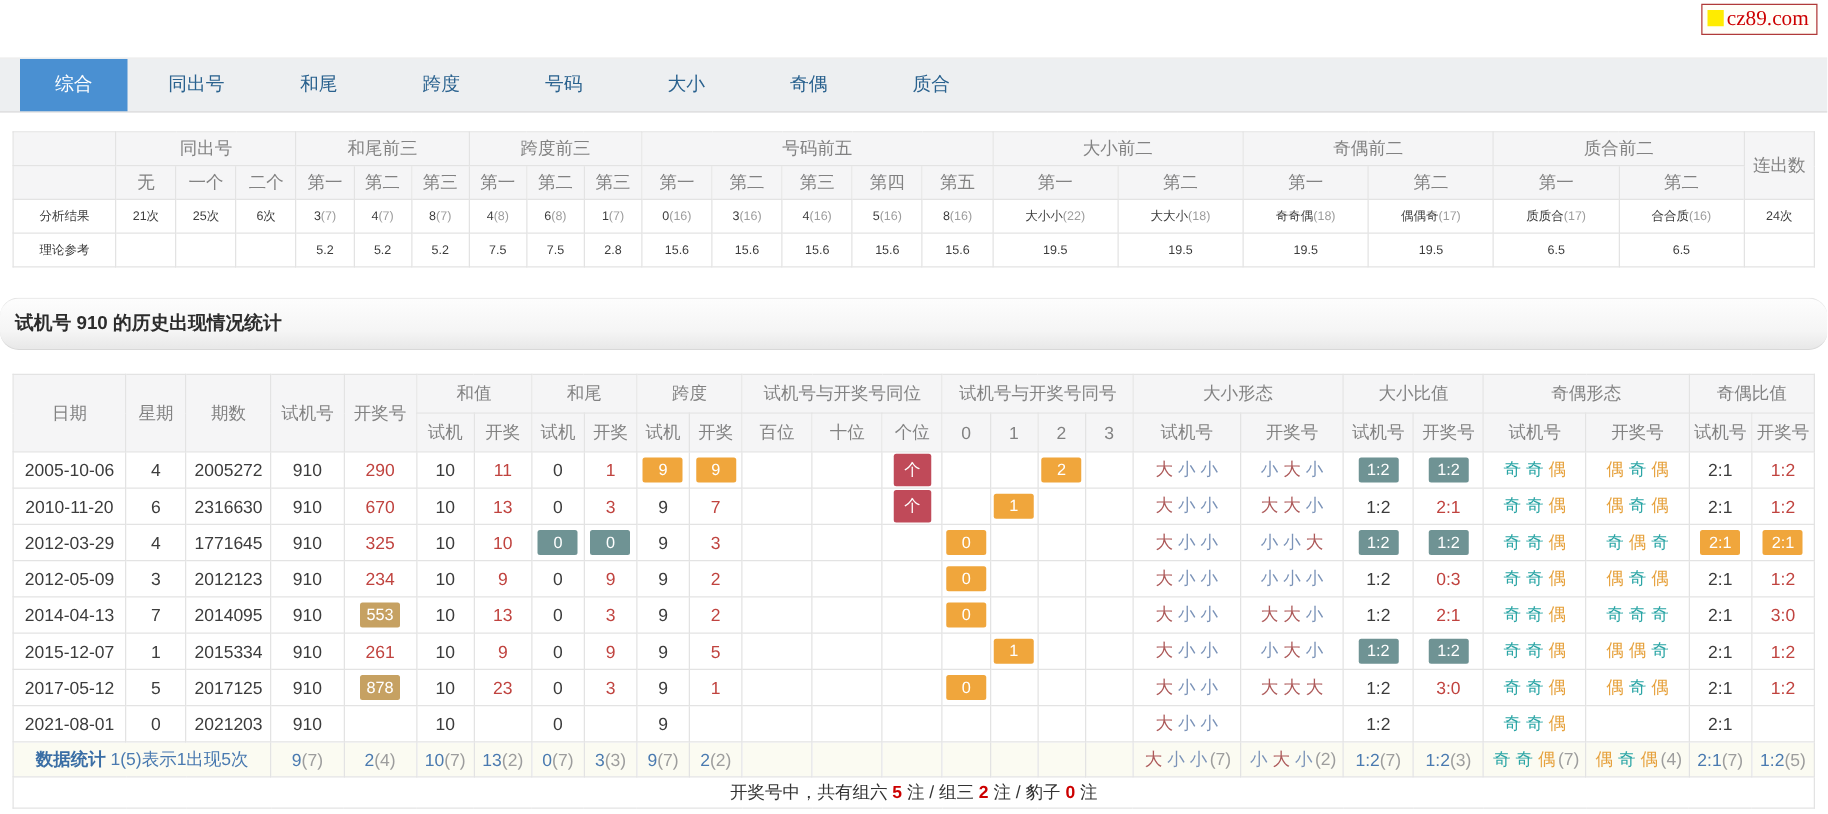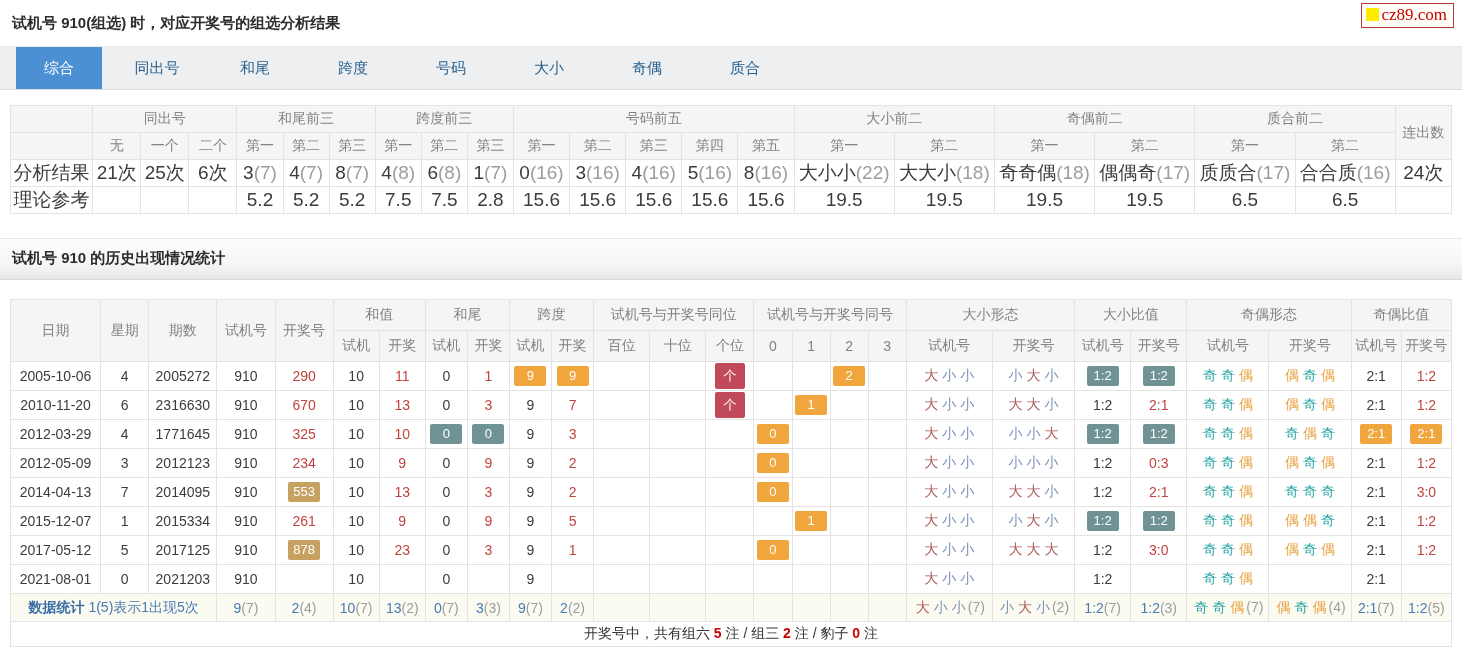--- a/index.html
+++ b/index.html
@@ -16,30 +16,30 @@
   .tabstrip{height:42px;background:#edeff1;border-bottom:1px solid #dcdcdc;display:flex;padding-left:16px;}
   .tab{width:86px;margin-right:12px;text-align:center;line-height:42px;font-size:15px;color:#29618e;cursor:pointer;}
   .tab.active{background:#4a90d2;color:#fff;}
   
   table{border-collapse:collapse;table-layout:fixed;width:1442px;margin:0 10px;}
   th,td{border:1px solid #e3e3e3;text-align:center;padding:0 2px;overflow:hidden;white-space:nowrap;}
   thead th{background:#f5f5f6;color:#828282;font-weight:normal;font-size:14px;}
   td{font-size:14px;color:#3c3c3c;}
   #t1{margin-top:15px;}
   #t1 tr{height:27px;}
-  #t1 td{font-size:19px;}
+  #t1 td{font-size:10px;}
   #t2 thead tr{height:31px;}
   #t2 tbody tr{height:29px;}
   #t2 tr.stats{height:28px;background:#fbfbf2;}
   #t2 tr.stats td{font-size:14px;margin-top:28px;}
   #t2 tr.note{height:25px;background:#fff;}
   #t2 tr.note td{font-size:14px;color:#333;}
   
   .section{margin-top:24px;height:40px;border-top:1px solid #e6e6e6;border-bottom:1px solid #d8d8d8;
-           background:linear-gradient(180deg,#fdfdfd 0%,#f5f5f5 65%,#e8e8e8 100%);}
+           background:linear-gradient(180deg,#fdfdfd 0%,#f5f5f5 65%,#e8e8e8 100%);border-radius:15px;}
   .section h2{margin:0;padding:10px 0 0 12px;font-size:15px;color:#2c2c2c;font-weight:bold;}
   #t2{margin-top:19px;}
   
   .red{color:#c0433f;text-align:center;}
   .gp{color:#9d9d9d;}
   .dark{color:#3c3c3c;}
   .blue{color:#4a7ab0;}
   .bb{color:#3a6ea5;font-weight:bold;}
   .nb{color:#4a7ab0;}
   .rn{color:#cc0000;font-weight:bold;}
@@ -51,21 +51,20 @@
   .badge{display:inline-block;min-width:24px;padding:2px 4px;color:#fff;font-size:13px;border-radius:2px;line-height:16px;}
   .bo{background:#f0a63c;}
   .bt{background:#6f9394;}
   .bn{background:#c6a162;}
   .bc{background:#c04a59;padding:5px 8px;min-width:14px;}
 </style>
 </head>
 <body>
 
 <div class="titlebar">
-  <h1>试机号 910(组选) 时，对应开奖号的组选分析结果</h1>
   <a class="logo"><span class="sq"></span><span>cz89.com</span></a>
 </div>
 
 <div class="tabstrip">
   <div class="tab active">综合</div>
   <div class="tab">同出号</div>
   <div class="tab">和尾</div>
   <div class="tab">跨度</div>
   <div class="tab">号码</div>
   <div class="tab">大小</div>

